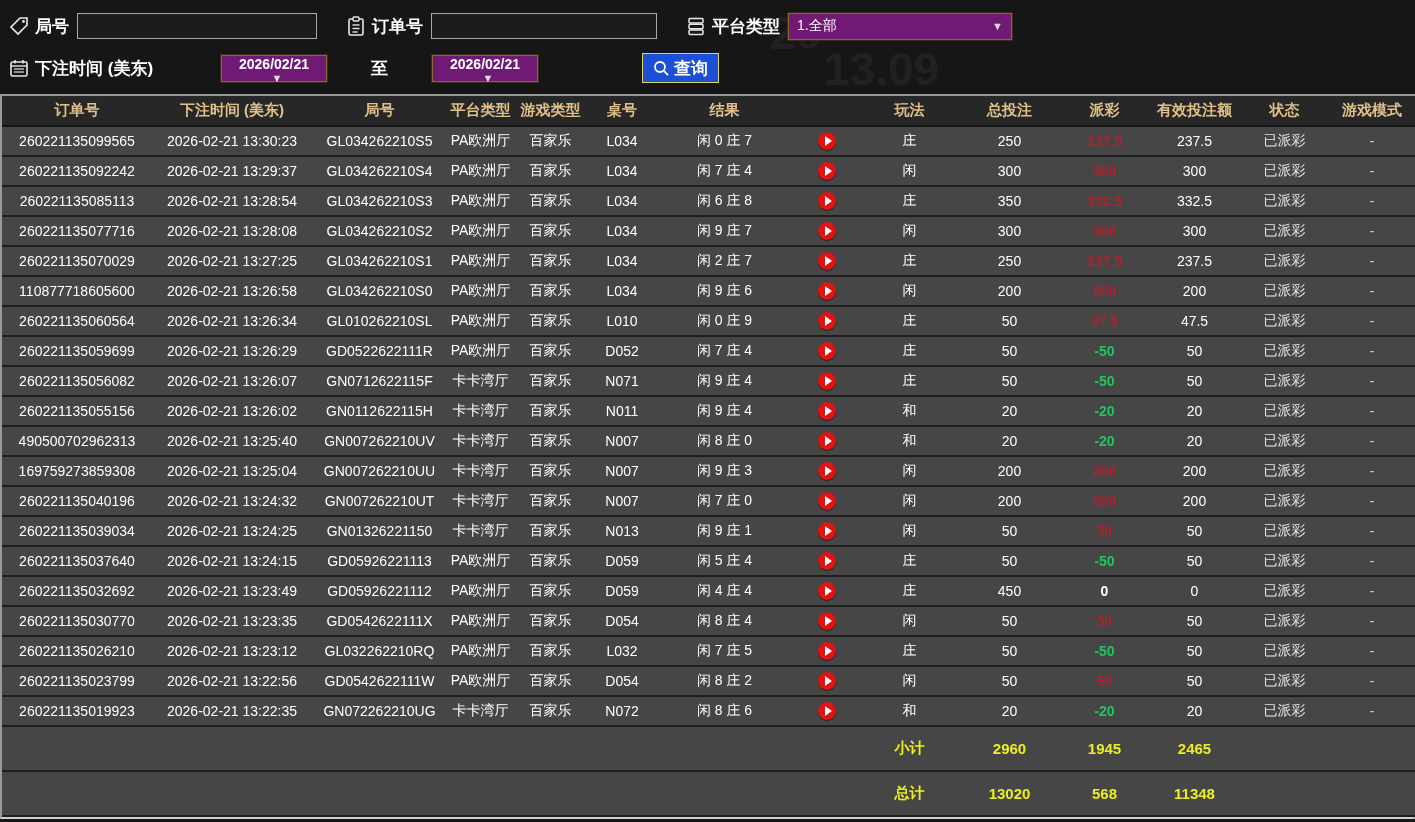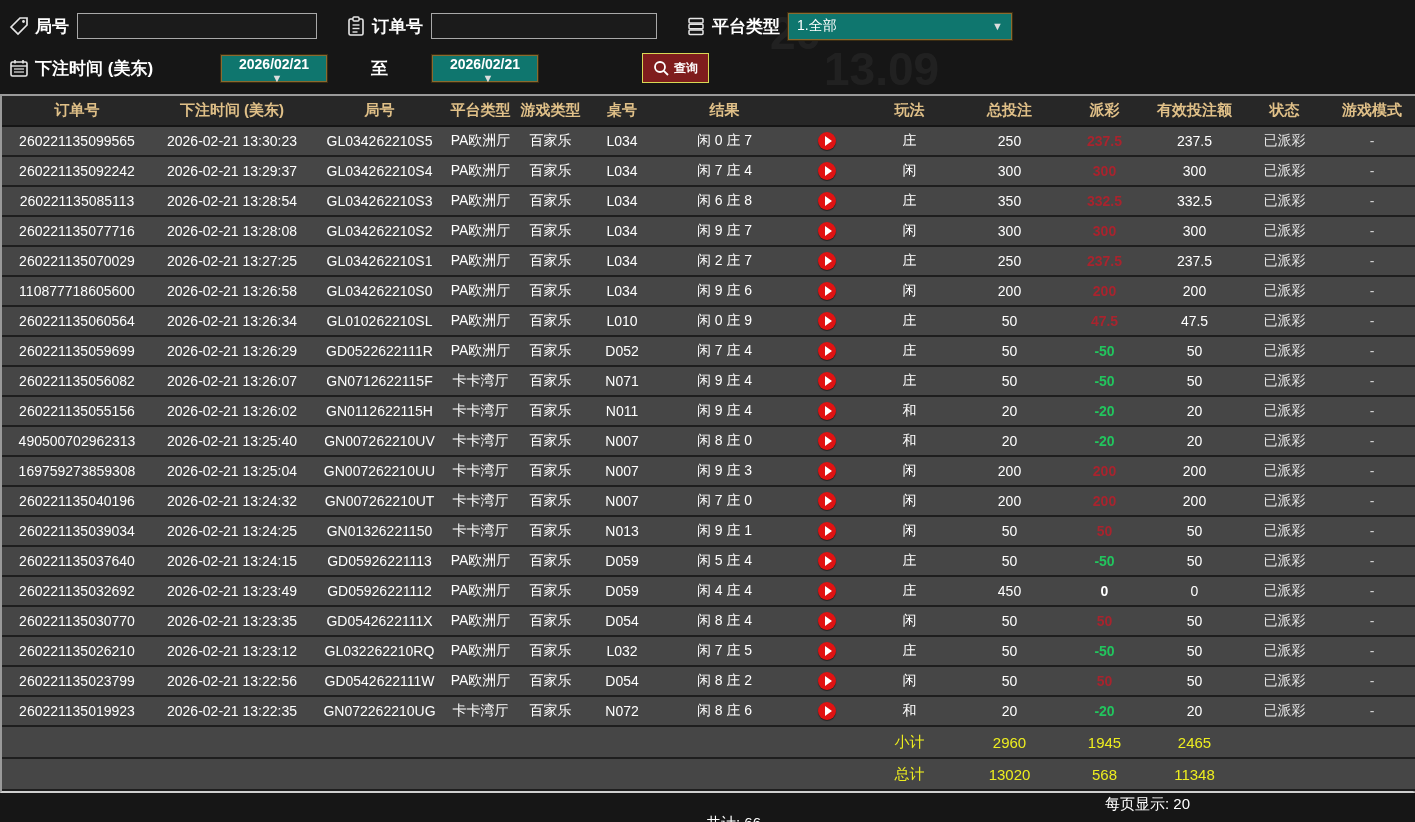--- a/index.html
+++ b/index.html
@@ -19,32 +19,32 @@
   .filter-row + .filter-row { margin-top:6px; }
   .f-label { font-weight:bold; font-size:17px; margin:0 8px 0 5px; white-space:nowrap; }
   .f-icon { display:inline-flex; width:22px; height:22px; flex:0 0 auto; }
   .f-icon svg { width:100%; height:100%; }
   .text-input {
     width:240px; height:26px; background:#1b1b1b; border:1px solid #a9a9a9;
     color:#fff; font-size:14px; padding:0 6px; outline:none;
   }
   .gap { margin-left:28px; }
   .select-box, .date-box {
-    height:27px; background:#0f766e; border:1px solid #8a6a30; outline:1px solid #3a2c12;
+    height:27px; background:#701a75; border:1px solid #8a6a30; outline:1px solid #3a2c12;
     display:flex; align-items:center; justify-content:space-between;
     padding:0 8px; cursor:pointer; font-size:14px; color:#fff;
   }
   .select-box { width:224px; }
   .date-box { width:106px; font-weight:bold;flex-direction:column; }
   .caret { font-size:11px; color:#ddd; margin-left:6px; }
   .query-btn {
     margin-left:104px; height:30px; padding:0 10px;
-    background:#7f1d1d; border:1px solid #d8d855;
+    background:#1d4ed8; border:1px solid #d8d855;
     display:flex; align-items:center; gap:4px;
-    color:#fff; font-size:12px; font-weight:bold; cursor:pointer;
+    color:#fff; font-size:17px; font-weight:bold; cursor:pointer;
   }
   
   .tablewrap { position:relative; z-index:1; margin:2px 0 0 0; border:2px solid #9a9a9a; border-bottom:2px solid #cfcfcf; }
   table { width:100%; border-collapse:collapse; table-layout:fixed; }
   th {
     background:#272727; color:#e0c088; font-size:15px; font-weight:bold;
     height:30px; text-align:center; border-bottom:2px solid #151515; white-space:nowrap;
   }
   td {
     background:#464646; color:#fff; font-size:14px; height:30px;
@@ -59,21 +59,21 @@
   td.c-mode   { color:#cfcfcf; }
   .play-icon {
     display:inline-block; width:18px; height:18px; background:#e01212;
     border-radius:50%; position:relative; vertical-align:middle; cursor:pointer;
     box-shadow:0 1px 1px rgba(0,0,0,.5);
   }
   .play-icon::after {
     content:""; position:absolute; left:7px; top:4px;
     border-left:7px solid #fff; border-top:5px solid transparent; border-bottom:5px solid transparent;
   }
-  tr.summary-row td { color:#eded1f; font-weight:normal; font-size:15px; height:32px; }
+  tr.summary-row td { color:#eded1f; font-weight:bold; font-size:15px; height:45px; }
   
   .footer { display:flex; align-items:center; height:34px; margin-top:2px; font-size:15px; position:relative; z-index:2;flex-direction:column; }
   .per-page { margin-left:880px; }
   .grand-count { margin-left:52px; }
   .pager { margin-left:auto; display:flex; align-items:center; gap:10px; padding-right:10px; }
   .pg-btn { font-size:13px; cursor:pointer; letter-spacing:-4px; padding-right:4px; }
   .pg-btn.single { letter-spacing:0; padding-right:0; }
   .pg-disabled { color:#6f6f6f; cursor:default; }
   .page-input {
     width:48px; height:24px; background:#1b1b1b; border:2px solid #e8e8e8;

